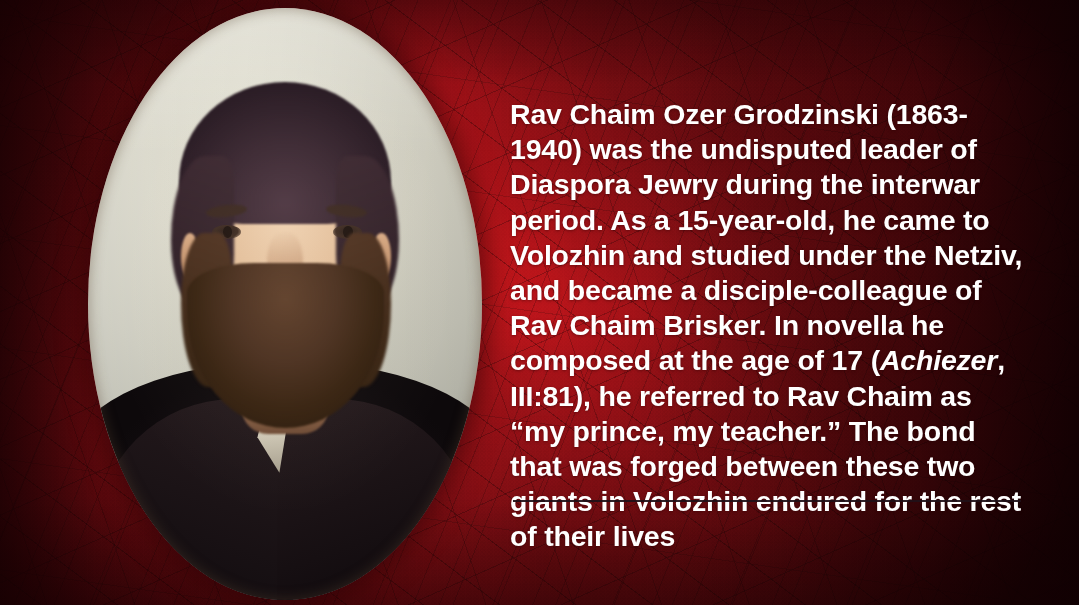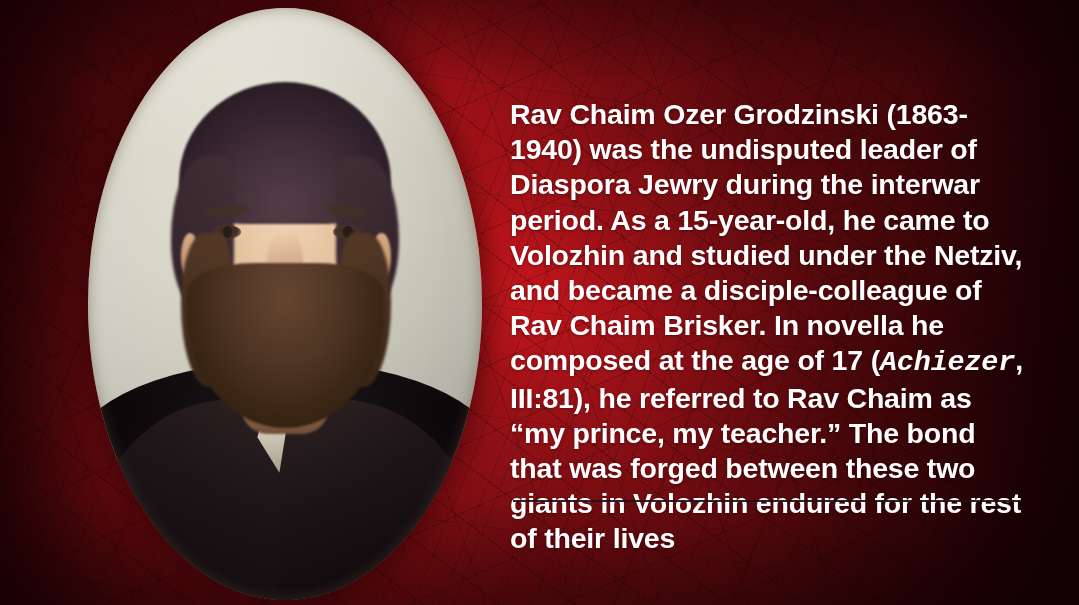--- a/index.html
+++ b/index.html
@@ -316,21 +316,20 @@
     width: 520px;
     color: #ffffff;
     font-size: 28.5px;
     font-weight: 700;
     line-height: 35.2px;
     letter-spacing: -0.2px;
     text-shadow: 0 1px 3px rgba(40,0,4,.45);
   }
   .caption em {
     font-style: italic;
-    font-family: Liberation Mono, monospace;
   }
   .rule {
     position: absolute;
     left: 513px;
     top: 500px;
     width: 508px;
     height: 2px;
     background: #201018;
     opacity: .92;
   }

